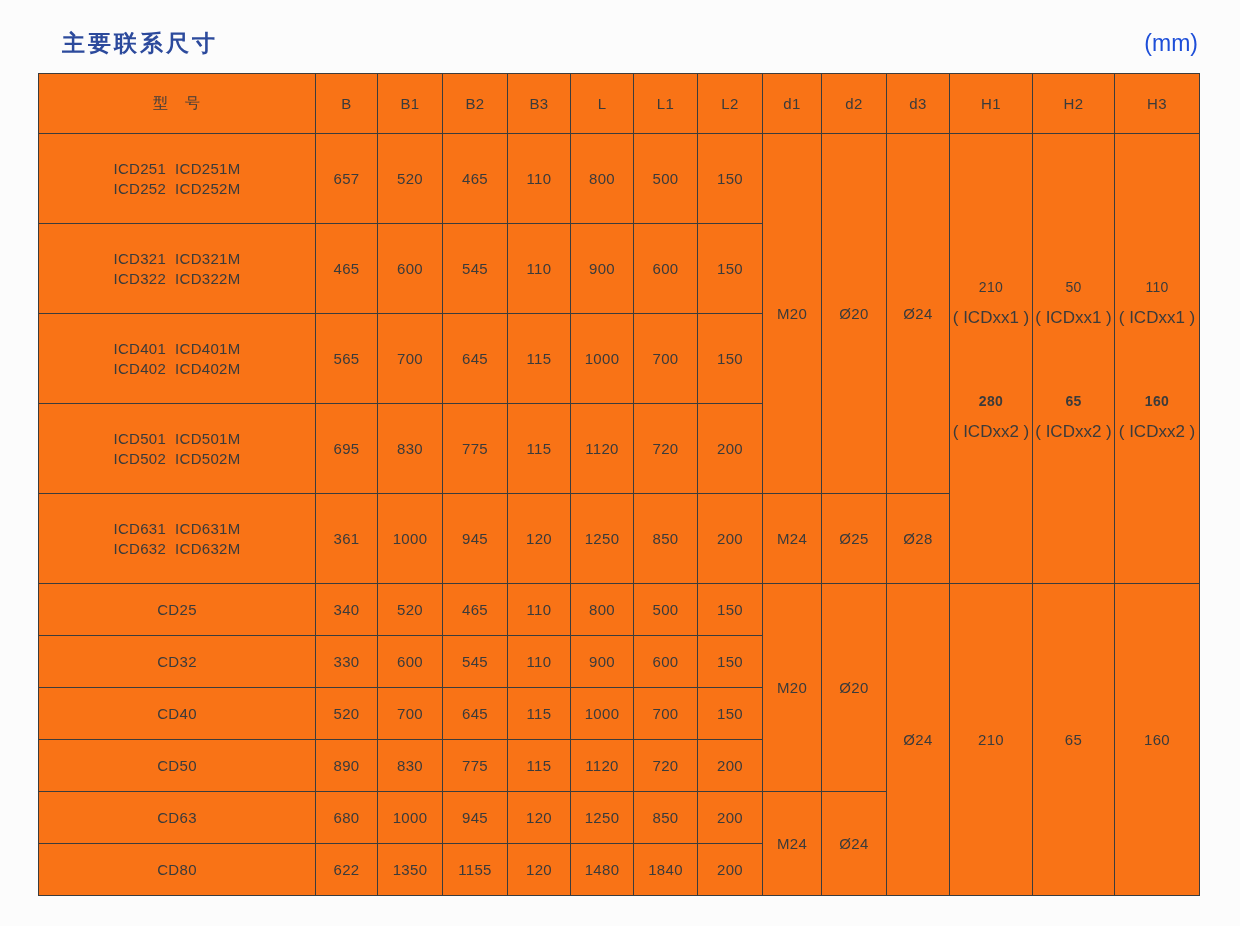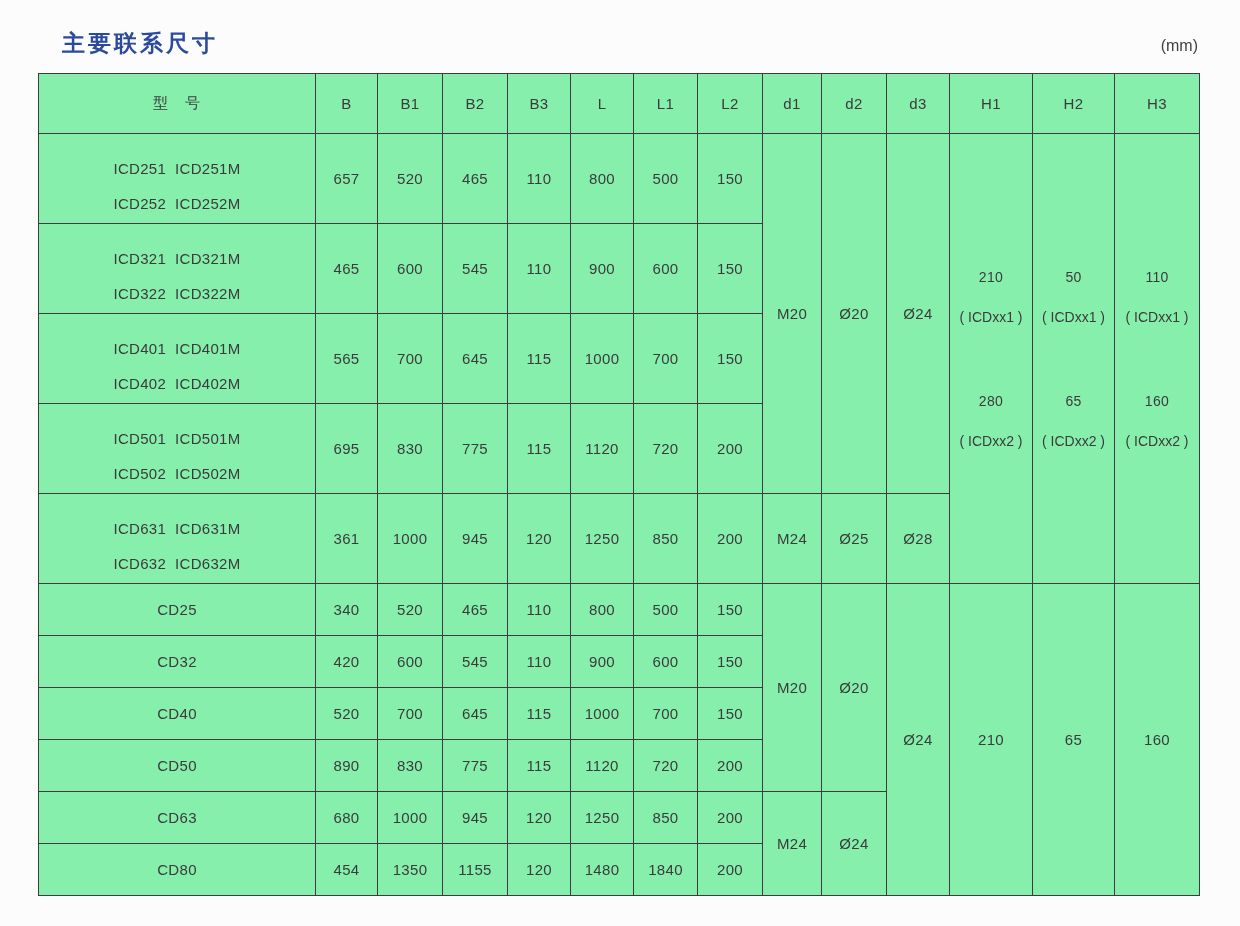--- a/index.html
+++ b/index.html
@@ -19,47 +19,47 @@
     padding: 6px 2px 14px 24px;
   }
   .title {
     margin: 0;
     font-size: 23px;
     font-weight: bold;
     letter-spacing: 3px;
     color: #2c4a9c;
   }
   .unit {
-    font-size: 16px;
-    color: #404040;
+    font-size: 23px;
+    color: #1d4ed8;
   }
   table.dim-table {
     border-collapse: collapse;
     table-layout: fixed;
     width: 1162px;
-    background: #86efac;
+    background: #f97316;
     padding-left: 12px;
   }
   .dim-table th, .dim-table td {
     border: 1.5px solid #3c3c3c;
     text-align: center;
     vertical-align: middle;
     font-size: 15px;
     font-weight: normal;
     padding: 0;
     letter-spacing: 0.3px;
   }
   thead tr { height: 60px; }
   tr.icd-row { height: 90px; }
   tr.cd-row  { height: 52px; }
   th.model-h { letter-spacing: 1px; }
-  td.model div { white-space: pre; line-height: 20px; margin-top: 15px; }
+  td.model div { white-space: pre; line-height: 20px; }
   td.h-cell .hv { font-size: 14px; line-height: 16px; }
-  td.h-cell .hl { font-size: 14px; line-height: 15px; margin-top: 25px; letter-spacing: 0; }
-  td.h-cell .gap { margin-top: 68px; }
+  td.h-cell .hl { font-size: 17px; line-height: 15px; margin-top: 15px; letter-spacing: 0; }
+  td.h-cell .gap { margin-top: 68px; font-weight: bold; }
 </style>
 </head>
 <body>
 
 <div class="page">
   <div class="header-row">
     <h1 class="title">主要联系尺寸</h1>
     <span class="unit">(mm)</span>
   </div>
 
@@ -201,21 +201,21 @@
         <td>150</td>
         <td rowspan="4">M20</td>
         <td rowspan="4">Ø20</td>
         <td rowspan="6">Ø24</td>
         <td rowspan="6">210</td>
         <td rowspan="6">65</td>
         <td rowspan="6">160</td>
       </tr>
       <tr class="cd-row">
         <td class="model">CD32</td>
-        <td>420</td>
+        <td>330</td>
         <td>600</td>
         <td>545</td>
         <td>110</td>
         <td>900</td>
         <td>600</td>
         <td>150</td>
       </tr>
       <tr class="cd-row">
         <td class="model">CD40</td>
         <td>520</td>
@@ -243,21 +243,21 @@
         <td>945</td>
         <td>120</td>
         <td>1250</td>
         <td>850</td>
         <td>200</td>
         <td rowspan="2">M24</td>
         <td rowspan="2">Ø24</td>
       </tr>
       <tr class="cd-row">
         <td class="model">CD80</td>
-        <td>454</td>
+        <td>622</td>
         <td>1350</td>
         <td>1155</td>
         <td>120</td>
         <td>1480</td>
         <td>1840</td>
         <td>200</td>
       </tr>
     </tbody>
   </table>
 </div>

